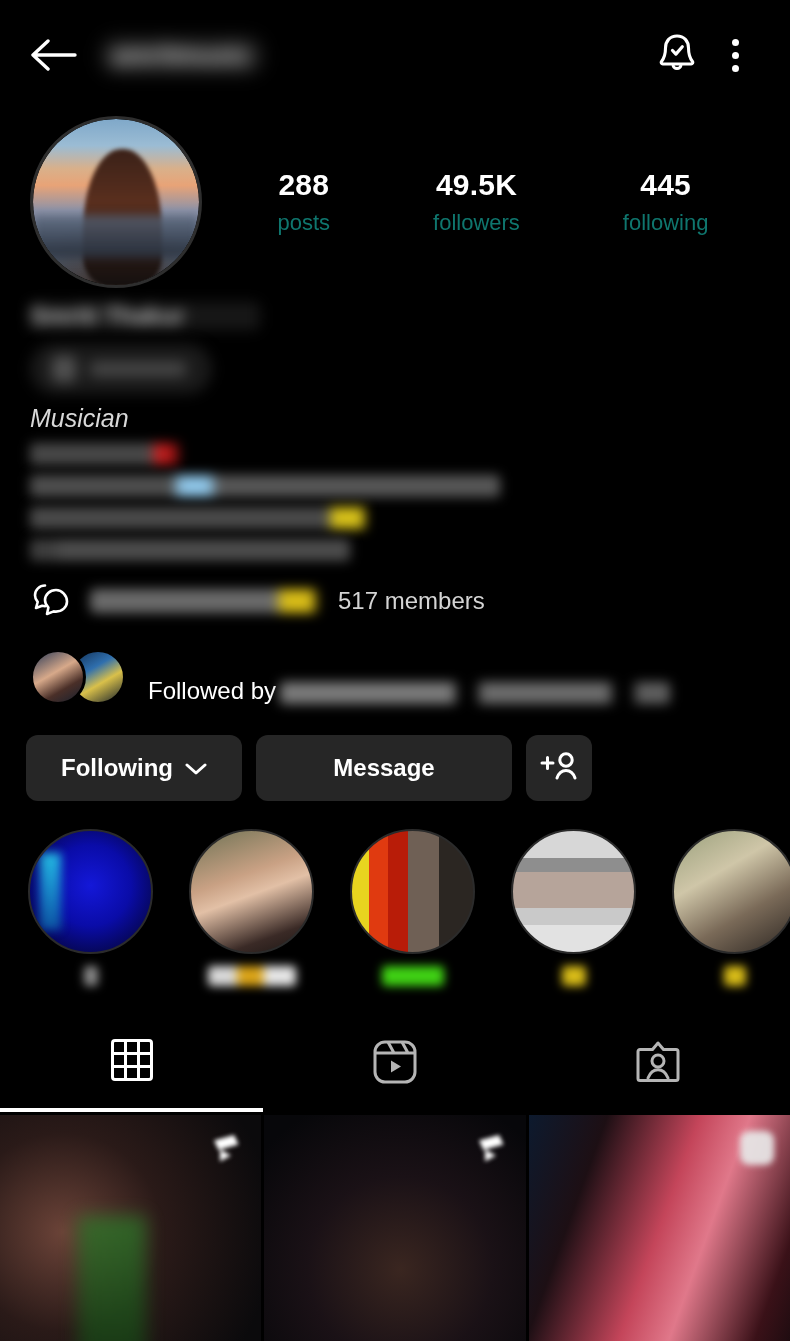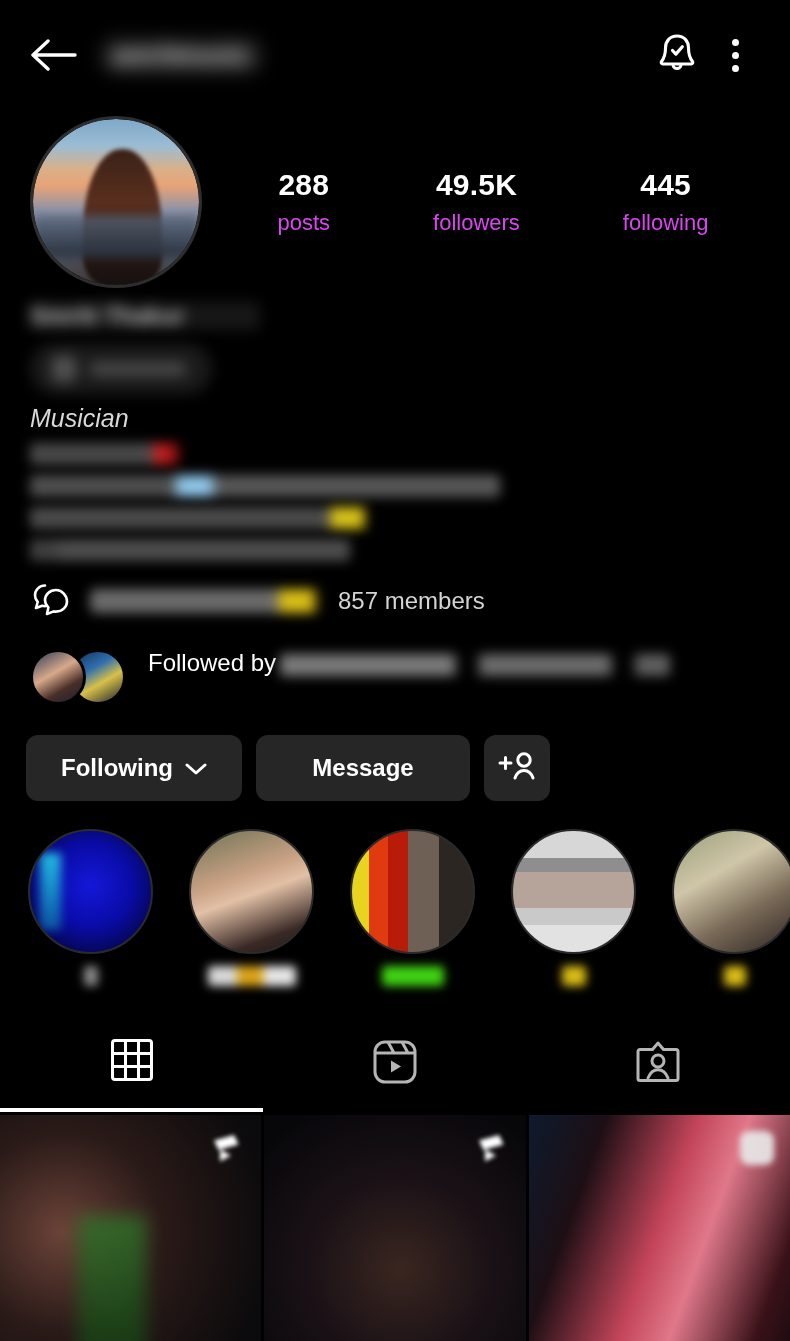--- a/index.html
+++ b/index.html
@@ -46,21 +46,21 @@
   }
   .avatar-img::after {    
     content:""; position:absolute; left:0; right:0; bottom:16%; height:26%;
     background:linear-gradient(to bottom, rgba(90,104,125,.75), rgba(40,48,60,.95));
     filter:blur(5px);
   }
 
   .stats { flex:1 1 auto; display:flex; align-items:center; justify-content:space-around; padding-left:24px; }
   .stat { text-align:center; }
   .stat-num { font-size:30px; font-weight:700; letter-spacing:.2px; }
-  .stat-label { font-size:22px; margin-top:8px; color:#d946ef; }
+  .stat-label { font-size:22px; margin-top:8px; color:#0f766e; }
 
   
   .bio { padding:14px 30px 0 30px; }
   .full-name {
     font-size:24px; font-weight:700; color:#b9b9b9;
     filter:blur(7px); width:230px; height:28px;
     background:#171717; border-radius:6px;
   }
   .threads-chip {
     margin-top:14px; width:182px; height:50px; border-radius:26px;
@@ -83,42 +83,42 @@
 
   
   .channel { display:flex; align-items:center; gap:18px; padding:18px 30px 0 30px; }
   .channel-name {
     filter:blur(6px); height:24px; width:230px; border-radius:5px;
     background:linear-gradient(90deg,#6a6a6a 0 80%, #d8bc18 84% 96%, transparent 100%);
   }
   .channel-members { font-size:24px; color:#d4d4d4; }
 
   
-  .followed { display:flex; align-items:flex-start; padding:26px 30px 0 30px; }
+  .followed { display:flex; align-items:flex-end; padding:26px 30px 0 30px; }
   .faces { position:relative; width:96px; height:56px; flex:0 0 auto; }
   .face { position:absolute; top:0; width:56px; height:56px; border-radius:50%; border:3px solid #000; overflow:hidden; }
   .face-1 { left:0; background:linear-gradient(150deg,#2c3a56 0%, #d7a98a 42%, #4a2f28 70%, #16202f 100%); z-index:2; }
   .face-2 { left:40px; background:linear-gradient(150deg,#123055 0%, #2f6fae 35%, #d9c04a 60%, #16202a 100%); z-index:1; }
   .followed-txt { font-size:24px; margin-left:22px; white-space:nowrap; }
   .followed-blur {
     display:inline-block; vertical-align:middle; margin-left:4px;
     width:390px; height:22px; border-radius:4px; filter:blur(6px);
     background:linear-gradient(90deg,#7a7a7a 0 44%, transparent 46% 50%, #6b6b6b 52% 84%, transparent 86% 90%, #5e5e5e 92% 100%);
   }
 
   
   .actions { display:flex; align-items:center; gap:14px; padding:30px 26px 0 26px; }
   .btn {
     height:66px; background:#262626; border-radius:12px;
     display:flex; align-items:center; justify-content:center; gap:12px;
     font-size:24px; font-weight:700; color:#fff; border:none;
     font-family:"Liberation Sans", sans-serif; cursor:pointer;
   }
   .btn-following { width:216px; }
-  .btn-message   { width:214px; }
+  .btn-message   { width:256px; }
   .btn-email     { width:196px; }
   .btn-highlight { outline:5px solid #ee2222; outline-offset:2px; border-radius:10px; }
   .btn-add { width:66px; height:66px; background:#262626; border-radius:12px; display:flex; align-items:center; justify-content:center; }
 
   
   .highlights { display:flex; gap:36px; padding:28px 28px 0 28px; }
   .hl { width:125px; flex:0 0 auto; text-align:center; }
   .hl-circle {
     width:125px; height:125px; border-radius:50%; overflow:hidden;
     border:2px solid #2b2b2b; position:relative;
@@ -218,21 +218,21 @@
   </div>
 
   <div class="channel">
     <span>
       <svg width="42" height="40" viewBox="0 0 42 40" fill="none">
         <path d="M15 6.5C9.5 6.5 5 10.8 5 16.2c0 2.6 1 5 2.7 6.8L6 29l6.2-2.2c1 .3 1.9.4 2.8.4" stroke="#fff" stroke-width="2.6" stroke-linecap="round" stroke-linejoin="round"></path>
         <path d="M26 11c-6.1 0-11 4.5-11 10.1 0 2.9 1.3 5.5 3.4 7.3L17 35l6.7-2.6c.75.13 1.5.2 2.3.2 6.1 0 11-4.5 11-10.1S32.1 11 26 11z" stroke="#fff" stroke-width="2.6" stroke-linejoin="round"></path>
       </svg>
     </span>
     <span class="channel-name"></span>
-    <span class="channel-members">857 members</span>
+    <span class="channel-members">517 members</span>
   </div>
 
   <div class="followed">
     <span class="faces">
       <span class="face face-1"></span>
       <span class="face face-2"></span>
     </span>
     <span class="followed-txt">
       <span>Followed by</span><span class="followed-blur"></span>
     </span>

